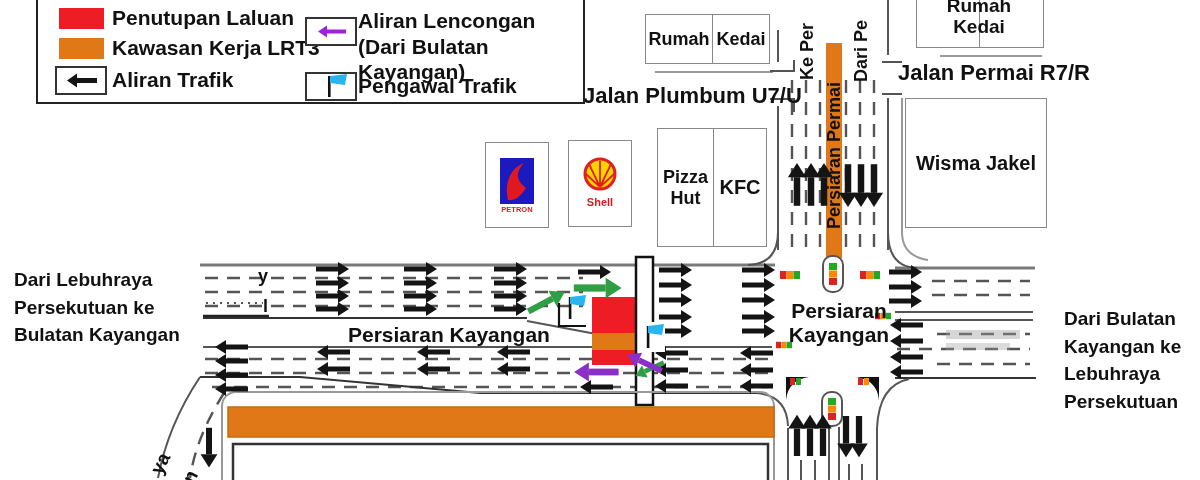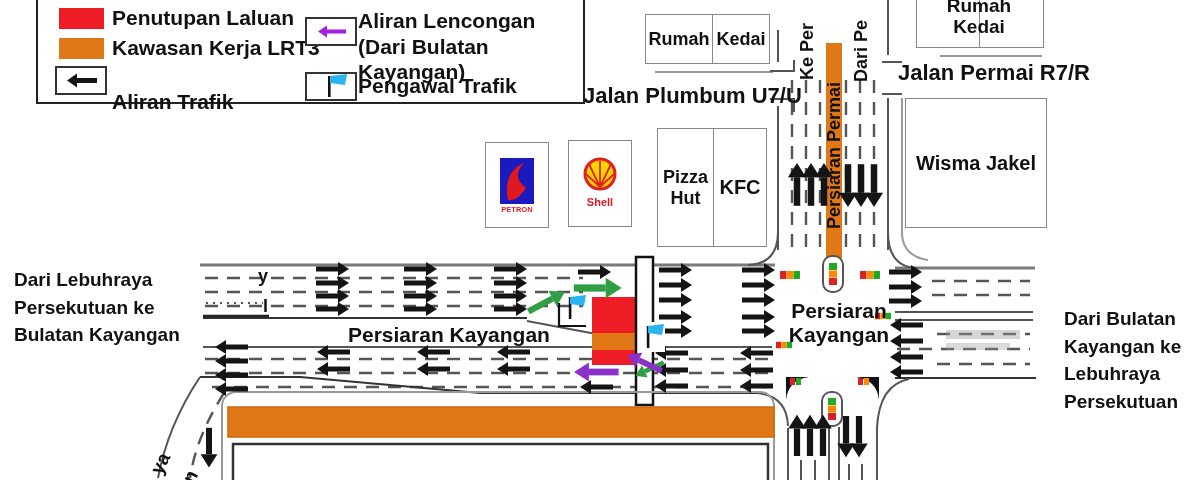--- a/index.html
+++ b/index.html
@@ -245,21 +245,21 @@
     <div class="lg-t" style="left:74px;top:45px;">Kawasan Kerja LRT3</div>
 
     <div class="lg-bx" style="left:17px;top:76px;">
       <svg width="48" height="25" viewBox="0 0 48 25">
           <g fill="#141414" transform="translate(26,12.5) rotate(180)">
             <rect x="-14" y="-2.5" width="20" height="5"></rect>
             <polygon points="6,-7 16,0 6,7"></polygon>
           </g>
         </svg>
     </div>
-    <div class="lg-t" style="left:74px;top:77px;margin-top:22px;">Aliran Trafik</div>
+    <div class="lg-t" style="left:74px;top:77px;">Aliran Trafik</div>
 
     <div class="lg-bx" style="left:267px;top:27px;">
       <svg width="48" height="25" viewBox="0 0 48 25">
           <g fill="#a020e0" transform="translate(26,12.5) rotate(180)">
             <rect x="-13" y="-2" width="19" height="4"></rect>
             <polygon points="6,-6 15,0 6,6"></polygon>
           </g>
         </svg>
     </div>
     <div class="lg-t" style="left:320px;top:18px;width:228px;">Aliran Lencongan (Dari Bulatan Kayangan)</div>

